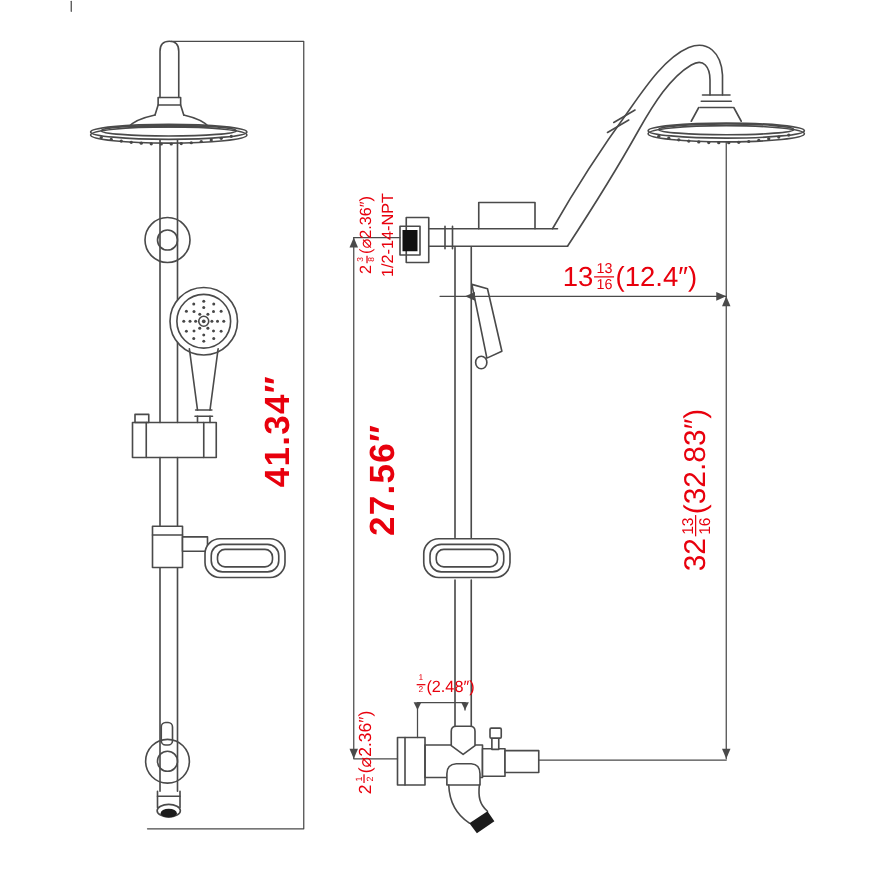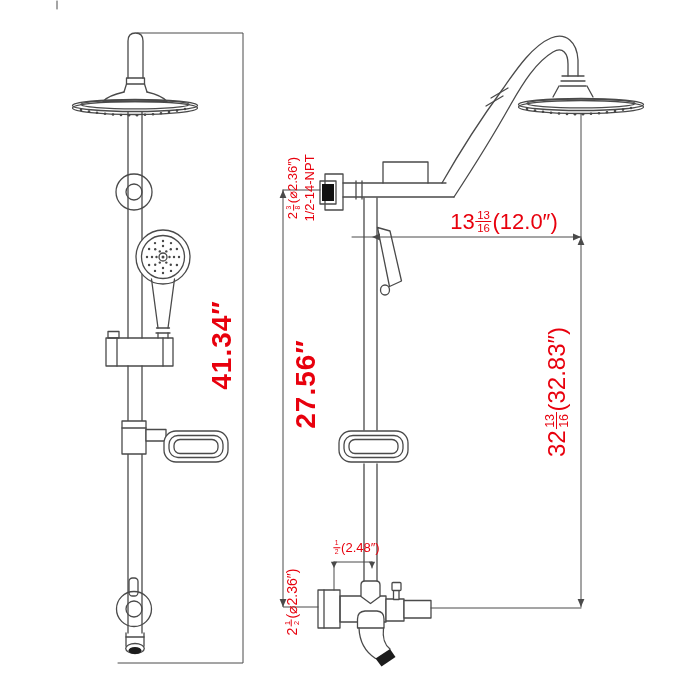--- a/index.html
+++ b/index.html
@@ -259,21 +259,21 @@
 <div class="dim rot big" style="left:306px;top:384px;">
   <span>27.56″</span>
 </div>
 
 <div class="dim med" style="left:504px;top:222px;">
   <span>13</span>
       <span class="frac">
         <span class="n">13</span>
         <span class="d">16</span>
       </span>
-      <span>(12.0″)</span>
+      <span>(12.4″)</span>
 </div>
 
 <div class="dim rot med2" style="left:557px;top:392px;">
   <span>32</span>
       <span class="frac">
         <span class="n">13</span>
         <span class="d">16</span>
       </span>
       <span>(32.83″)</span>
 </div>
@@ -281,21 +281,21 @@
 <div class="dim rot sml" style="left:302px;top:188px;">
   <span class="two-line">
     <span><span>2</span><span class="frac">
             <span class="n">3</span>
             <span class="d">8</span>
           </span><span>(⌀2.36″)</span></span>
     <span>1/2-14-NPT</span>
   </span>
 </div>
 
-<div class="dim sml" style="left:356px;top:548px;">
+<div class="dim sml" style="left:356px;top:548px;align-items:flex-end;">
   <span class="frac">
         <span class="n">1</span>
         <span class="d">2</span>
       </span>
       <span>(2.48″)</span>
 </div>
 
 <div class="dim rot sm2" style="left:292px;top:602px;">
   <span>2</span>
       <span class="frac">

